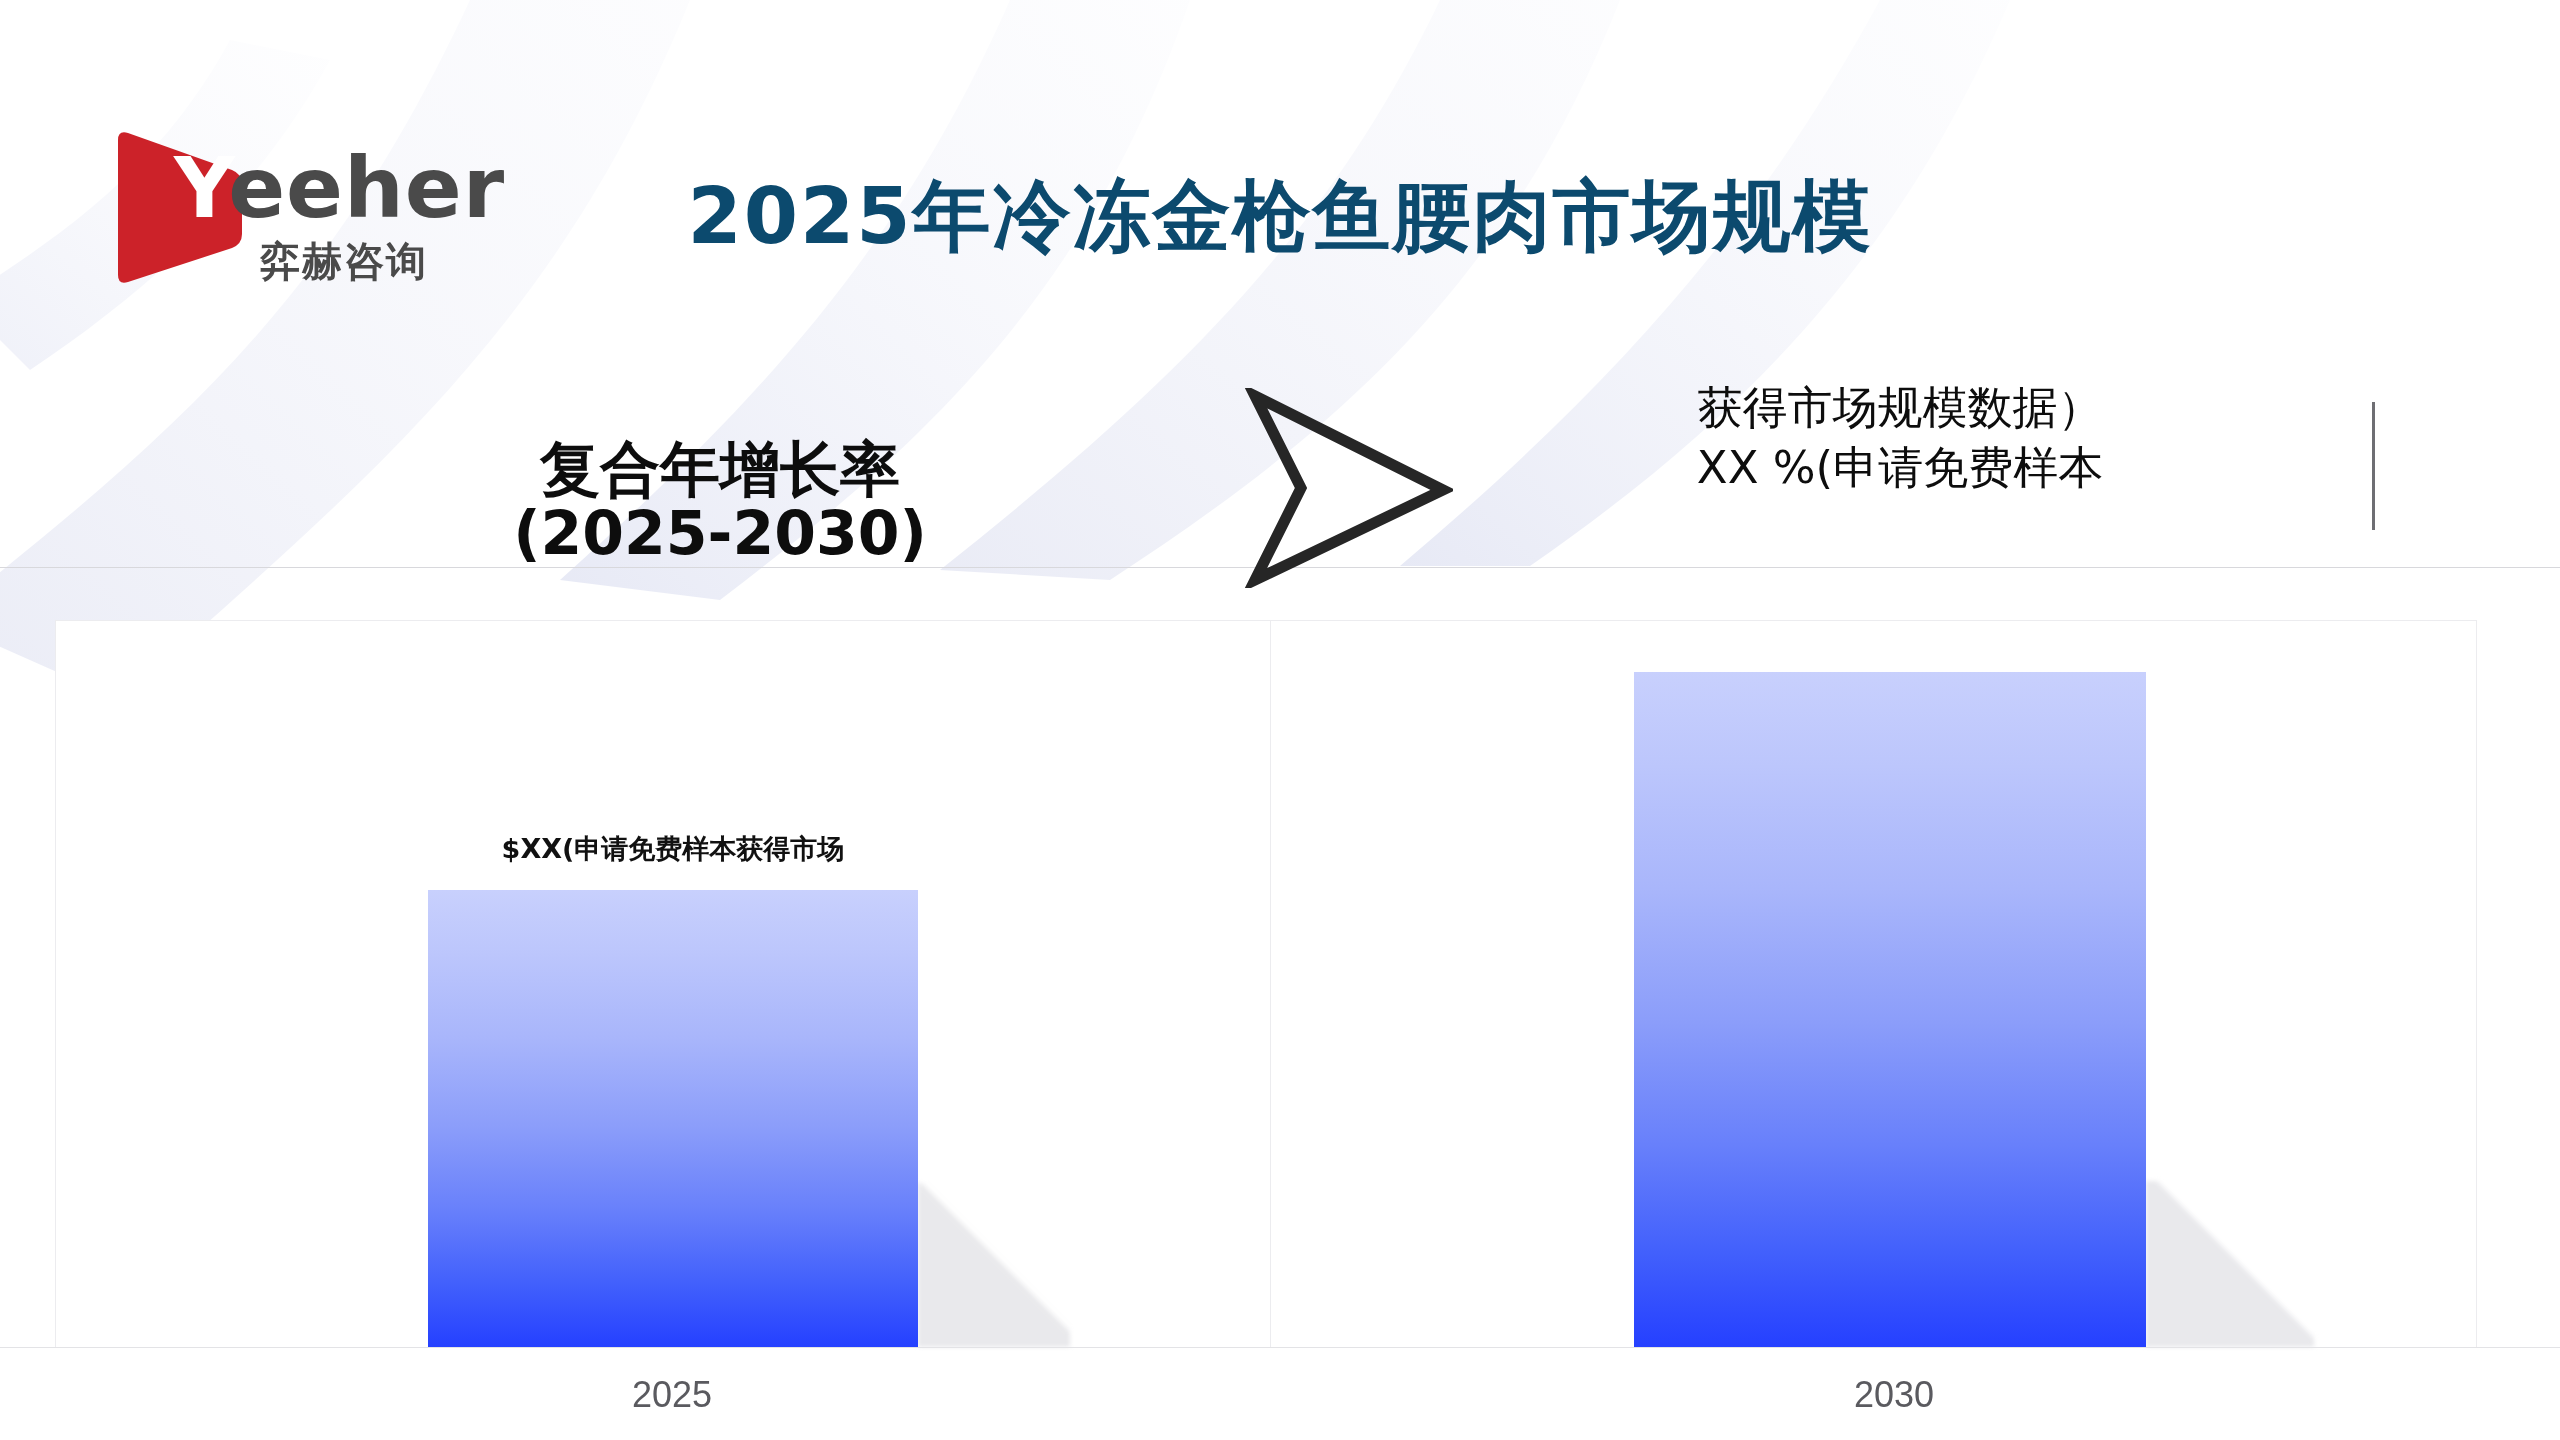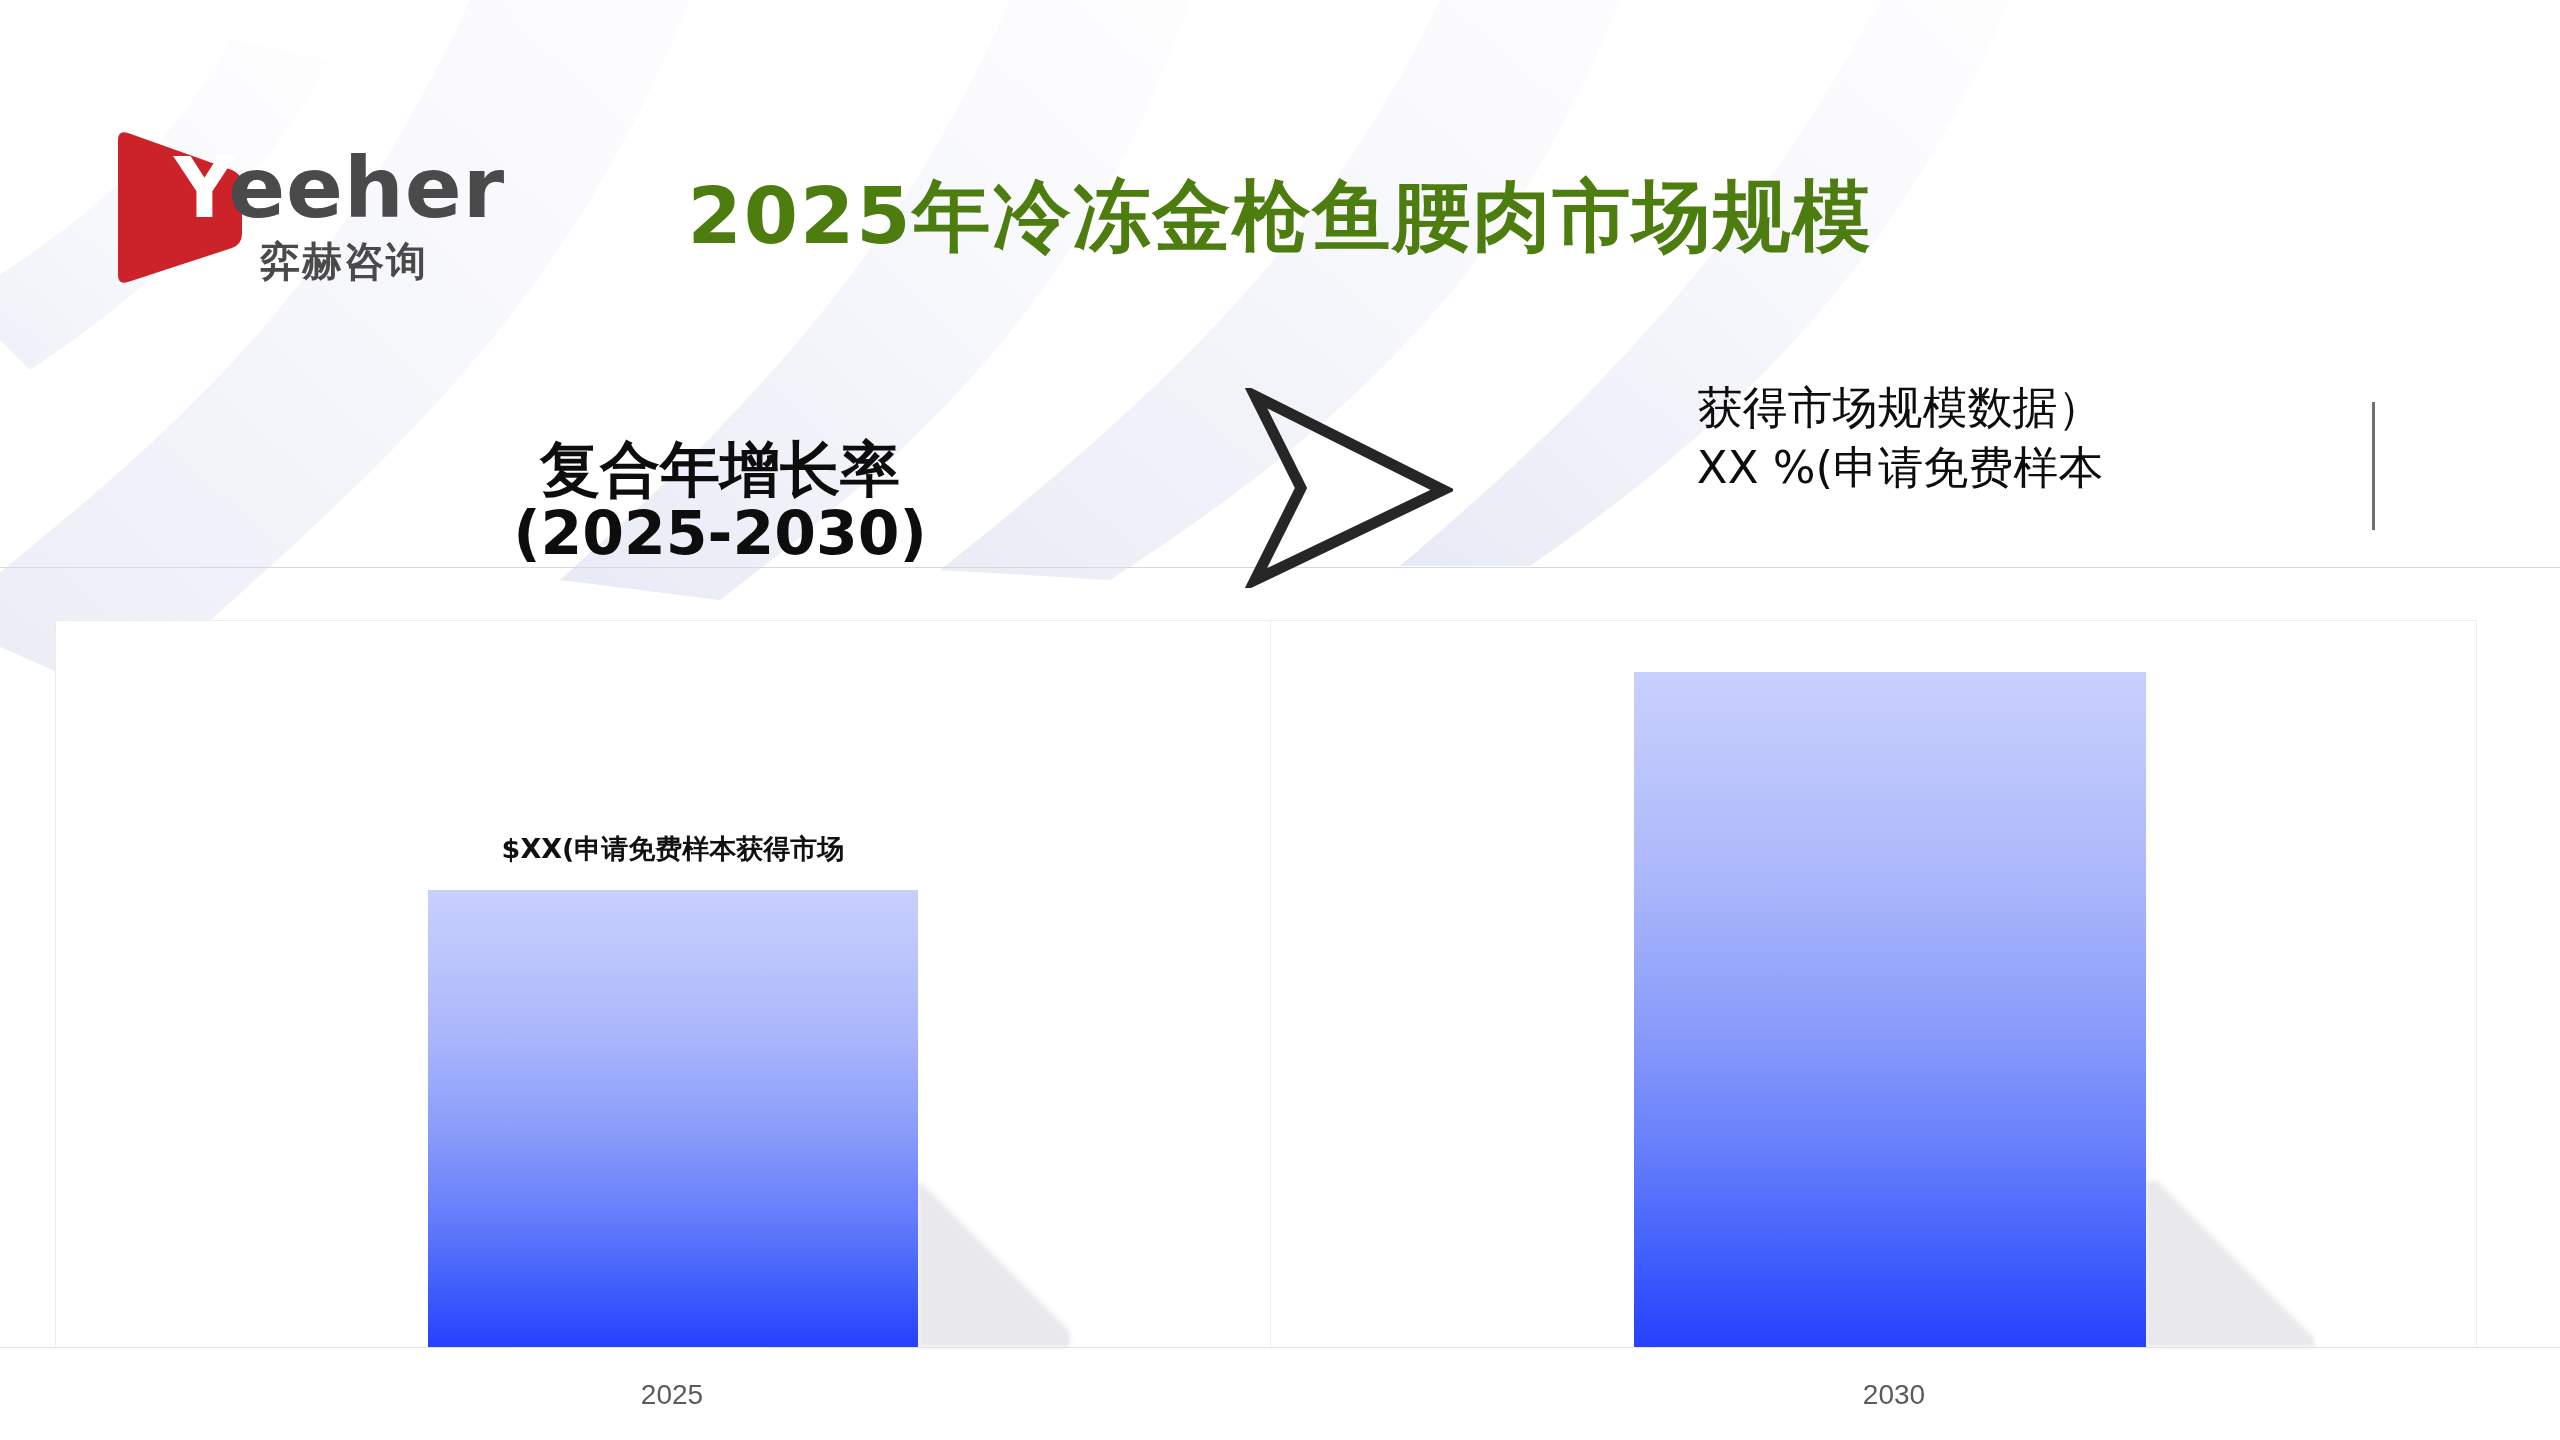--- a/index.html
+++ b/index.html
@@ -32,21 +32,21 @@
     font-weight:700;font-size:40px;letter-spacing:2px;
     color:#4a4a4a;white-space:nowrap;
   }
 
   
   .page-title{
     position:absolute;left:560px;top:168px;width:1440px;
     text-align:center;
     font-family:"DejaVu Sans","Liberation Sans",sans-serif;
     font-weight:700;font-size:78px;line-height:96px;
-    color:#4d7c0f;letter-spacing:2px;white-space:nowrap;
+    color:#0c4a6e;letter-spacing:2px;white-space:nowrap;
     z-index:4;
   }
 
   
   .header-rule{
     position:absolute;left:0;top:567px;width:2560px;height:1px;
     background:#d8d8dc;z-index:3;
   }
 
   
@@ -112,21 +112,21 @@
     position:absolute;z-index:5;text-align:center;
     font-family:"DejaVu Sans","Liberation Sans",sans-serif;
     font-weight:700;font-size:27px;line-height:38px;color:#111111;
   }
   #label-2025{left:433px;top:830px;width:480px;}
 
   
   .axis-label{
     position:absolute;z-index:5;text-align:center;
     font-family:"Liberation Sans","DejaVu Sans",sans-serif;
-    font-weight:400;font-size:28px;line-height:34px;color:#5a5a5f;
+    font-weight:400;font-size:36px;line-height:34px;color:#5a5a5f;
   }
   #axis-2025{left:432px;top:1378px;width:480px;}
   #axis-2030{left:1638px;top:1378px;width:512px;}
 </style>
 </head>
 <body>
 
 <div id="stage">
 
   <svg class="bg-ribbons" viewBox="0 0 2560 1440" preserveAspectRatio="none">

